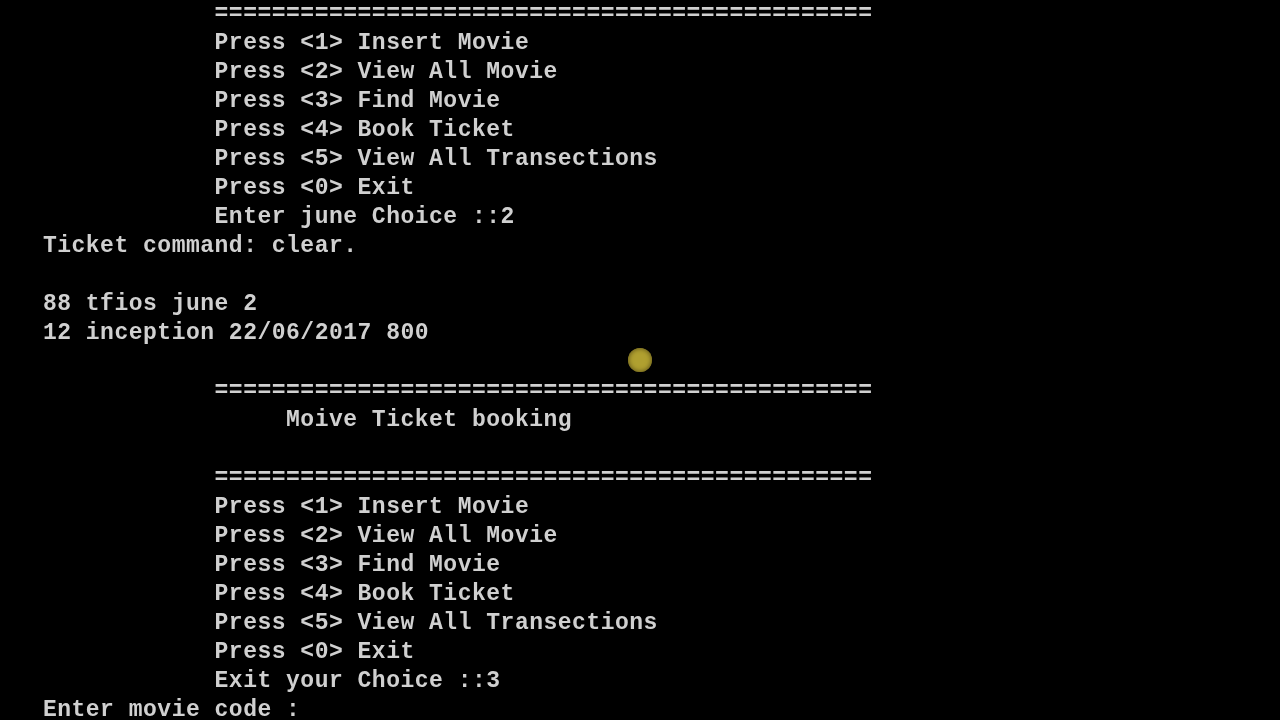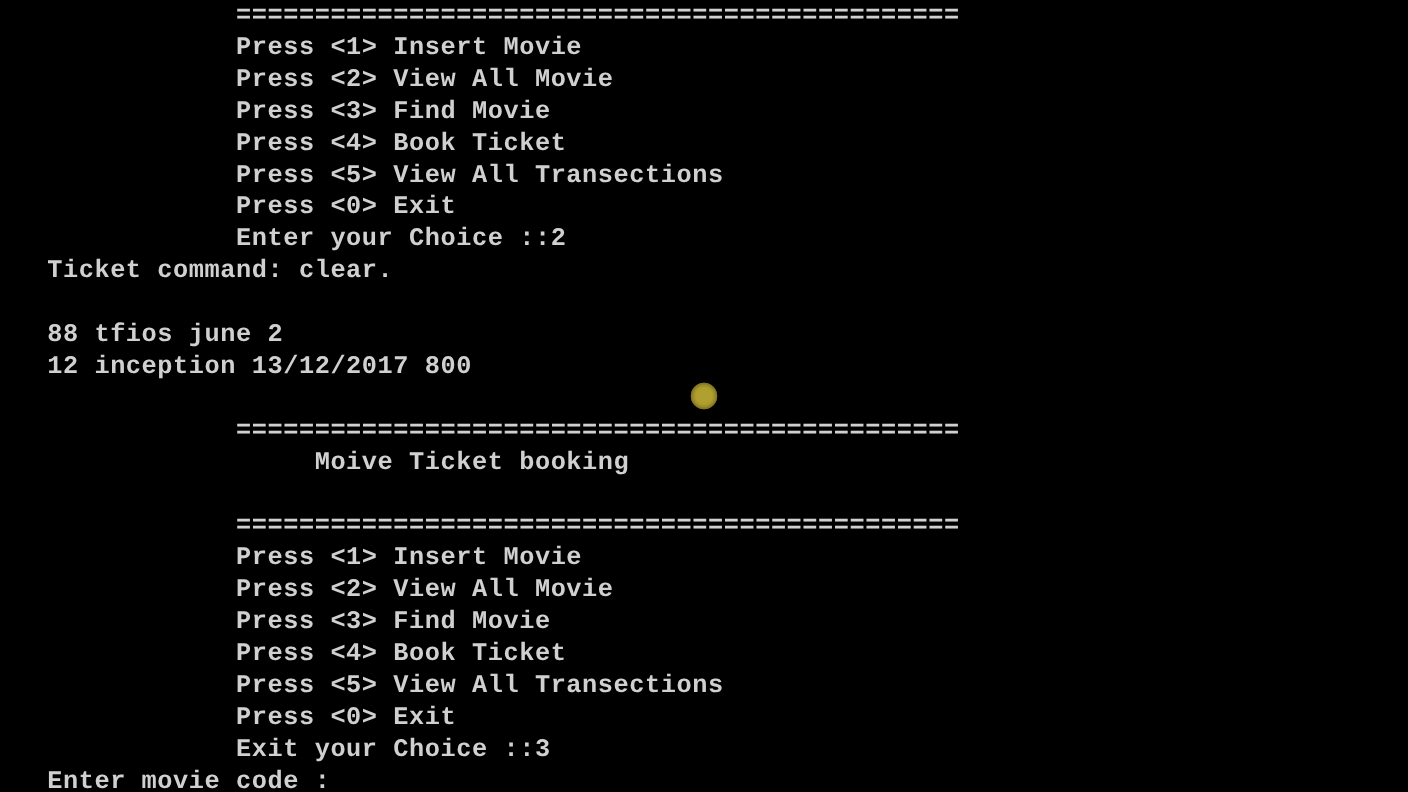--- a/index.html
+++ b/index.html
@@ -37,25 +37,25 @@
 </head>
 <body>
 
 <div class="screen"><span>               ==============================================</span>
 <span>               Press &lt;1&gt; Insert Movie</span>
 <span>               Press &lt;2&gt; View All Movie</span>
 <span>               Press &lt;3&gt; Find Movie</span>
 <span>               Press &lt;4&gt; Book Ticket</span>
 <span>               Press &lt;5&gt; View All Transections</span>
 <span>               Press &lt;0&gt; Exit</span>
-<span>               Enter your Choice ::2</span>
+<span>               Enter june Choice ::2</span>
 <span>   Ticket command: clear.</span>
 <span></span>
 <span>   88 tfios june 2</span>
-<span>   12 inception 13/12/2017 800</span>
+<span>   12 inception 22/06/2017 800</span>
 <span></span>
 <span>               ==============================================</span>
 <span>                    Moive Ticket booking</span>
 <span></span>
 <span>               ==============================================</span>
 <span>               Press &lt;1&gt; Insert Movie</span>
 <span>               Press &lt;2&gt; View All Movie</span>
 <span>               Press &lt;3&gt; Find Movie</span>
 <span>               Press &lt;4&gt; Book Ticket</span>
 <span>               Press &lt;5&gt; View All Transections</span>

